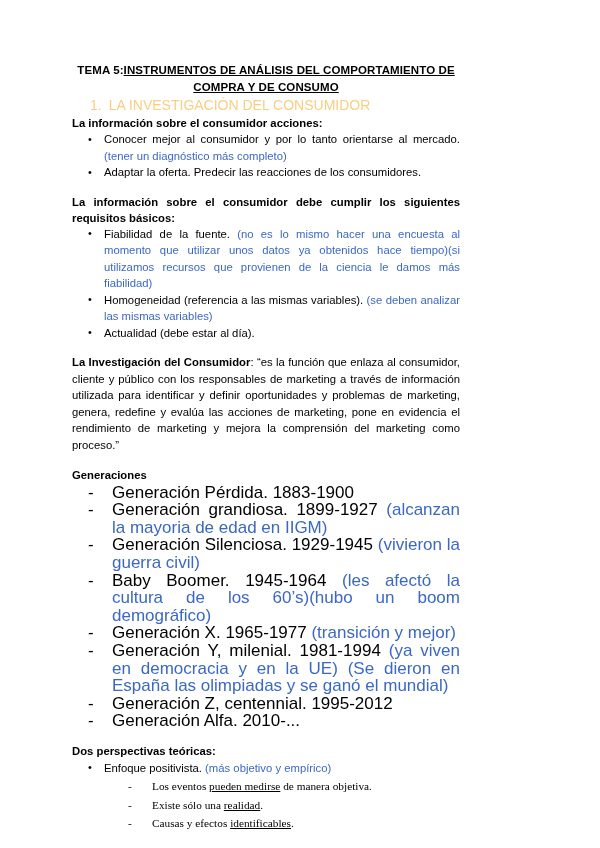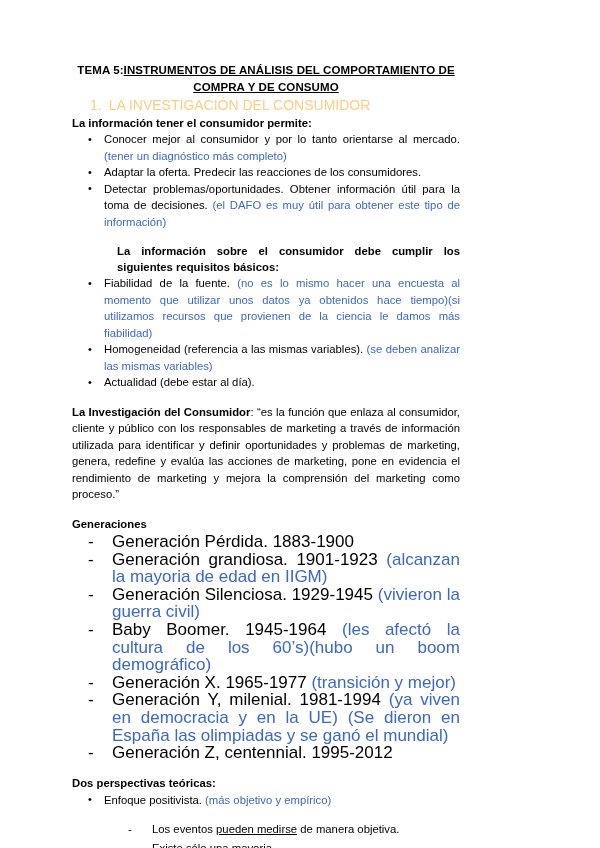--- a/index.html
+++ b/index.html
@@ -51,21 +51,20 @@
   .lead {
     font-size: 11.3px;
     font-weight: bold;
     line-height: 16px;
     margin: 0;
     text-align: justify;
   }
   .lead.just {
     text-align: justify;
     text-align-last: left;
-    margin-left: 45px;
   }
   ul.bullets, ul.dashes, ul.subdashes {
     list-style: none;
     margin: 0;
     padding: 0;
   }
   ul.bullets > li {
     position: relative;
     padding-left: 32px;
     font-size: 11.3px;
@@ -90,21 +89,22 @@
     text-align-last: left;
     margin: 0;
   }
   ul.dashes > li::before {
     content: "-";
     position: absolute;
     left: 16px;
     top: 0;
   }
   ul.subdashes {
-    margin-top: 12px;
+    margin-top: 1px;
+    font-family: Liberation Serif, serif;
   }
   ul.subdashes > li {
     position: relative;
     padding-left: 80px;
     font-size: 11.3px;
     line-height: 18.5px;
     margin: 0;
   }
   ul.subdashes > li::before {
     content: "-";
@@ -145,34 +145,30 @@
 
   <div class="doc-title">
     <span class="nound">TEMA 5:</span><span class="und">INSTRUMENTOS DE ANÁLISIS DEL COMPORTAMIENTO DE</span><br>
     <span class="und">COMPRA Y DE CONSUMO</span>
   </div>
 
   <div class="section-heading">
     <span class="num">1.</span><span>LA INVESTIGACIÓN DEL CONSUMIDOR</span>
   </div>
 
-  <p class="lead">La información tener el consumidor permite:</p>
+  <p class="lead">La información sobre el consumidor acciones:</p>
 
   <ul class="bullets">
     <li>
       <span>Conocer mejor al consumidor y por lo tanto orientarse al mercado.</span>
        <span class="note">(tener un diagnóstico más completo)</span>
     </li>
     <li>
       <span>Adaptar la oferta. Predecir las reacciones de los consumidores.</span>
       
-    </li>
-    <li>
-      <span>Detectar problemas/oportunidades. Obtener información útil para la toma de decisiones.</span>
-       <span class="note">(el DAFO es muy útil para obtener este tipo de información)</span>
     </li>
   </ul>
 
   <div class="block-gap"></div>
 
   <p class="lead just">La información sobre el consumidor debe cumplir los siguientes requisitos básicos:</p>
 
   <ul class="bullets">
     <li>
       <span>Fiabilidad de la fuente.</span>
@@ -197,21 +193,21 @@
   <div class="block-gap"></div>
 
   <div class="group-title">Generaciones</div>
 
   <ul class="dashes">
     <li>
       <span>Generación Pérdida. 1883-1900</span>
       
     </li>
     <li>
-      <span>Generación grandiosa. 1901-1923</span>
+      <span>Generación grandiosa. 1899-1927</span>
        <span class="note">(alcanzan la mayoria de edad en IIGM)</span>
     </li>
     <li>
       <span>Generación Silenciosa. 1929-1945</span>
        <span class="note">(vivieron la guerra civil)</span>
     </li>
     <li>
       <span>Baby Boomer. 1945-1964</span>
        <span class="note">(les afectó la cultura de los 60’s)(hubo un boom demográfico)</span>
     </li>
@@ -220,38 +216,42 @@
        <span class="note">(transición y mejor)</span>
     </li>
     <li>
       <span>Generación Y, milenial. 1981-1994</span>
        <span class="note">(ya viven en democracia y en la UE) (Se dieron en España las olimpiadas y se ganó el mundial)</span>
     </li>
     <li>
       <span>Generación Z, centennial. 1995-2012</span>
       
     </li>
+    <li>
+      <span>Generación Alfa. 2010-...</span>
+      
+    </li>
   </ul>
 
   <div class="block-gap"></div>
 
   <div class="group-title">Dos perspectivas teóricas:</div>
 
   <ul class="bullets">
     <li>
       <span>Enfoque positivista.</span>
        <span class="note">(más objetivo y empírico)</span>
     </li>
   </ul>
 
   <ul class="subdashes">
     <li>
       <span>Los eventos </span><span class="u">pueden medirse</span><span> de manera objetiva.</span>
     </li>
     <li>
-      <span>Existe sólo una </span><span class="u">mayoria</span><span>.</span>
+      <span>Existe sólo una </span><span class="u">realidad</span><span>.</span>
     </li>
     <li>
       <span>Causas y efectos </span><span class="u">identificables</span><span>.</span>
     </li>
   </ul>
 
 </div>
 
 </body></html>

